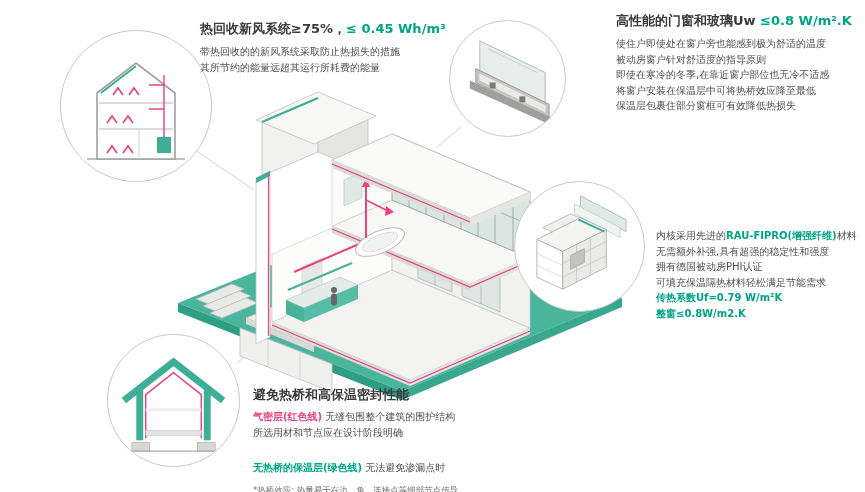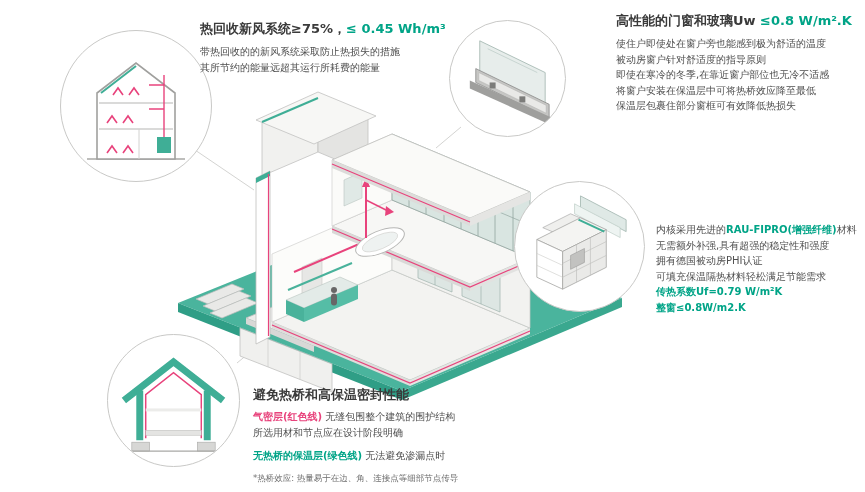--- a/index.html
+++ b/index.html
@@ -10,21 +10,21 @@
   .inset{position:absolute;background:#fff;border:1px solid #c9c9c7;border-radius:50%;overflow:hidden}
   .inset svg{width:100%;height:100%}
   .block{position:absolute}
   .title{font-size:13px;font-weight:700;color:#3a3a3a;white-space:nowrap}
   .green{color:#00a487}
   .redt{color:#e8437c}
   .body{margin-top:6px;font-size:10px;line-height:1.55;color:#4f4f4f}
   .body .line{white-space:nowrap}
   .body.wrap .line{white-space:normal}
   .bold{font-weight:700}
-  .gap{margin-top:8px}
+  .gap{margin-top:20px}
   .footnote{margin-top:8px;font-size:8.5px;color:#6e6e6e;white-space:nowrap}
 </style>
 </head>
 <body>
 
 <svg class="scene" width="865" height="492" viewBox="0 0 865 492">
 
   <g stroke="#d4d4d2" stroke-width="1">
     <line x1="195" y1="150" x2="254" y2="190"></line>
     <line x1="461" y1="127" x2="436" y2="148"></line>
@@ -214,21 +214,21 @@
   <div class="body">
     <div class="line">使住户即使处在窗户旁也能感到极为舒适的温度</div>
     <div class="line">被动房窗户针对舒适度的指导原则</div>
     <div class="line">即使在寒冷的冬季,在靠近窗户部位也无冷不适感</div>
     <div class="line">将窗户安装在保温层中可将热桥效应降至最低</div>
     <div class="line">保温层包裹住部分窗框可有效降低热损失</div>
   </div>
 </div>
 
 <div class="block" style="left:656px;top:212px;width:206px">
-  <div class="body wrap" style="margin-top:10px">
+  <div class="body wrap" style="margin-top:16px">
     <div class="line"><span>内核采用先进的</span><span class="green bold">RAU-FIPRO(增强纤维)</span><span>材料</span></div>
     <div class="line">无需额外补强,具有超强的稳定性和强度</div>
     <div class="line">拥有德国被动房PHI认证</div>
     <div class="line">可填充保温隔热材料轻松满足节能需求</div>
     <div class="line green bold">传热系数Uf=0.79 W/m²K</div>
     <div class="line green bold">整窗≤0.8W/m2.K</div>
   </div>
 </div>
 
 <div class="block" style="left:253px;top:386px;width:320px">

